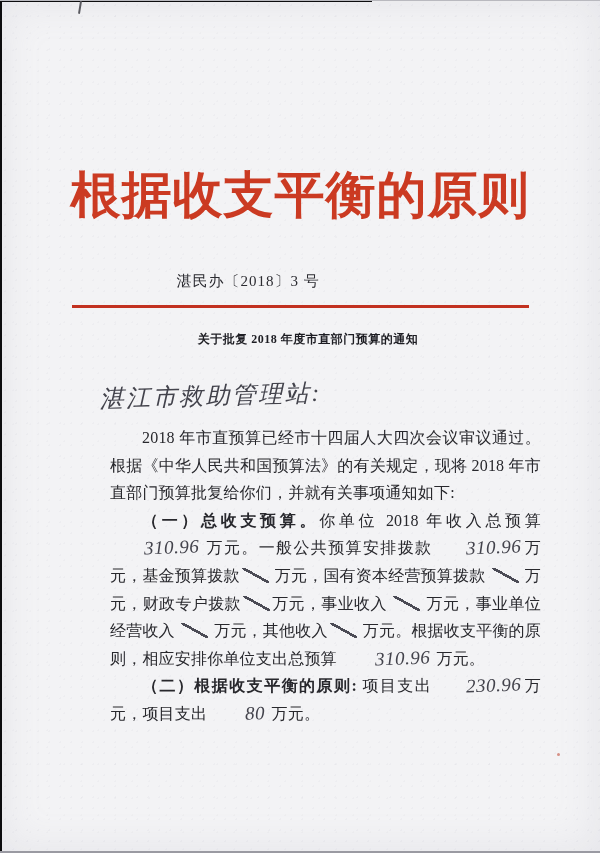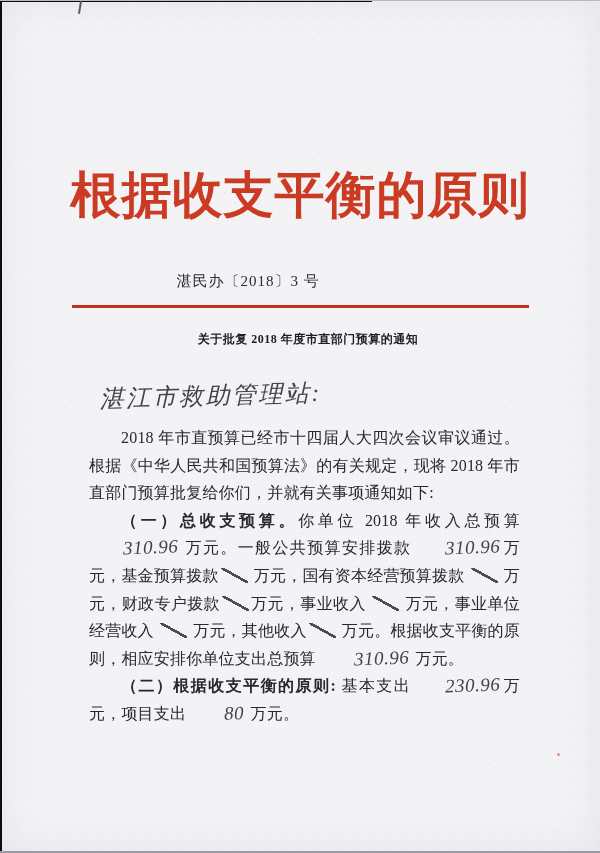--- a/index.html
+++ b/index.html
@@ -22,21 +22,21 @@
   .red-header{position:absolute;left:0;top:168px;width:600px;margin:0;text-align:center;
         color:#cb3a22;font-size:50px;font-weight:bold;letter-spacing:1px;line-height:1.1;}
   .doc-number{position:absolute;left:0;top:272px;width:496px;text-align:center;
         font-size:15px;color:#2b2b31;letter-spacing:1px;}
   .red-line{position:absolute;left:72px;top:305px;width:457px;height:3px;background:#c23120;}
   .doc-title{position:absolute;left:8px;top:331px;width:600px;margin:0;text-align:center;
         font-size:12px;font-weight:bold;color:#1d1d23;letter-spacing:.5px;}
   .hand{font-style:italic;color:#43434c;}
   .recipient{position:absolute;left:99px;top:383px;font-size:24px;letter-spacing:2.5px;
         transform:rotate(-1.6deg);transform-origin:left top;}
-  .content{position:absolute;left:89px;top:424px;width:431px;font-size:16px;
+  .content{position:absolute;left:110px;top:424px;width:431px;font-size:16px;
         line-height:27.6px;color:#28282d;letter-spacing:.2px;}
   .para{margin:0;text-indent:2em;text-align:justify;}
   .heading{font-weight:bold;}
   .seg-bold{font-weight:bold;margin-top:36px;}
   .seg-hand{font-style:italic;color:#43434c;font-size:19px;letter-spacing:.5px;
         display:inline-block;transform:rotate(-2deg);position:relative;top:1px;padding:0 2px;
         line-height:1;}
   .seg-slash{display:inline-block;width:27px;height:15px;color:transparent;overflow:hidden;
         vertical-align:-2px;margin:0 2px;
         background:linear-gradient(to top right,transparent 46%,#4b4b55 46%,#4b4b55 56%,transparent 56%);}
@@ -55,15 +55,15 @@
 
   <h1 class="red-header">根据收支平衡的原则</h1>
   <div class="doc-number">湛民办〔2018〕3 号</div>
   <div class="red-line"></div>
   <h2 class="doc-title">关于批复 2018 年度市直部门预算的通知</h2>
   <div class="recipient hand">湛江市救助管理站:</div>
 
   <div class="content">
     <p class="para">2018 年市直预算已经市十四届人大四次会议审议通过。根据《中华人民共和国预算法》的有关规定，现将 2018 年市直部门预算批复给你们，并就有关事项通知如下:</p>
     <p class="para"><span class="seg-bold">（一）总收支预算。</span><span class="seg-print">你单位 2018 年收入总预算 </span><span class="seg-hand">310.96</span><span class="seg-print"> 万元。一般公共预算安排拨款</span><span class="seg-hand">310.96</span><span class="seg-print">万元，基金预算拨款</span><span class="seg-slash">／</span><span class="seg-print"> 万元，国有资本经营预算拨款 </span><span class="seg-slash">／</span><span class="seg-print"> 万元，财政专户拨款</span><span class="seg-slash">／</span><span class="seg-print">万元，事业收入 </span><span class="seg-slash">／</span><span class="seg-print"> 万元，事业单位经营收入 </span><span class="seg-slash">／</span><span class="seg-print"> 万元，其他收入</span><span class="seg-slash">／</span><span class="seg-print"> 万元。根据收支平衡的原则，相应安排你单位支出总预算 </span><span class="seg-hand">310.96</span><span class="seg-print"> 万元。</span></p>
-    <p class="para"><span class="seg-bold">（二）根据收支平衡的原则: </span><span class="seg-print">基本支出</span><span class="seg-hand">230.96</span><span class="seg-print">万元，项目支出 </span><span class="seg-hand">80</span><span class="seg-print"> 万元。</span></p>
+    <p class="para"><span class="seg-bold">（二）根据收支平衡的原则: </span><span class="seg-print">项目支出</span><span class="seg-hand">230.96</span><span class="seg-print">万元，项目支出 </span><span class="seg-hand">80</span><span class="seg-print"> 万元。</span></p>
   </div>
 </div>
 
 </body></html>

